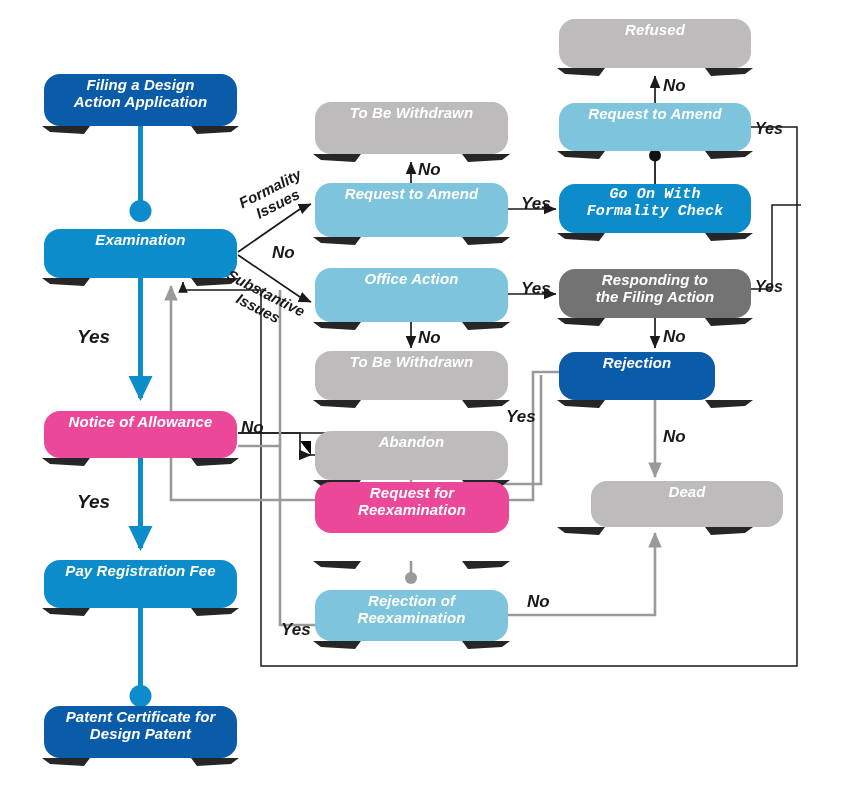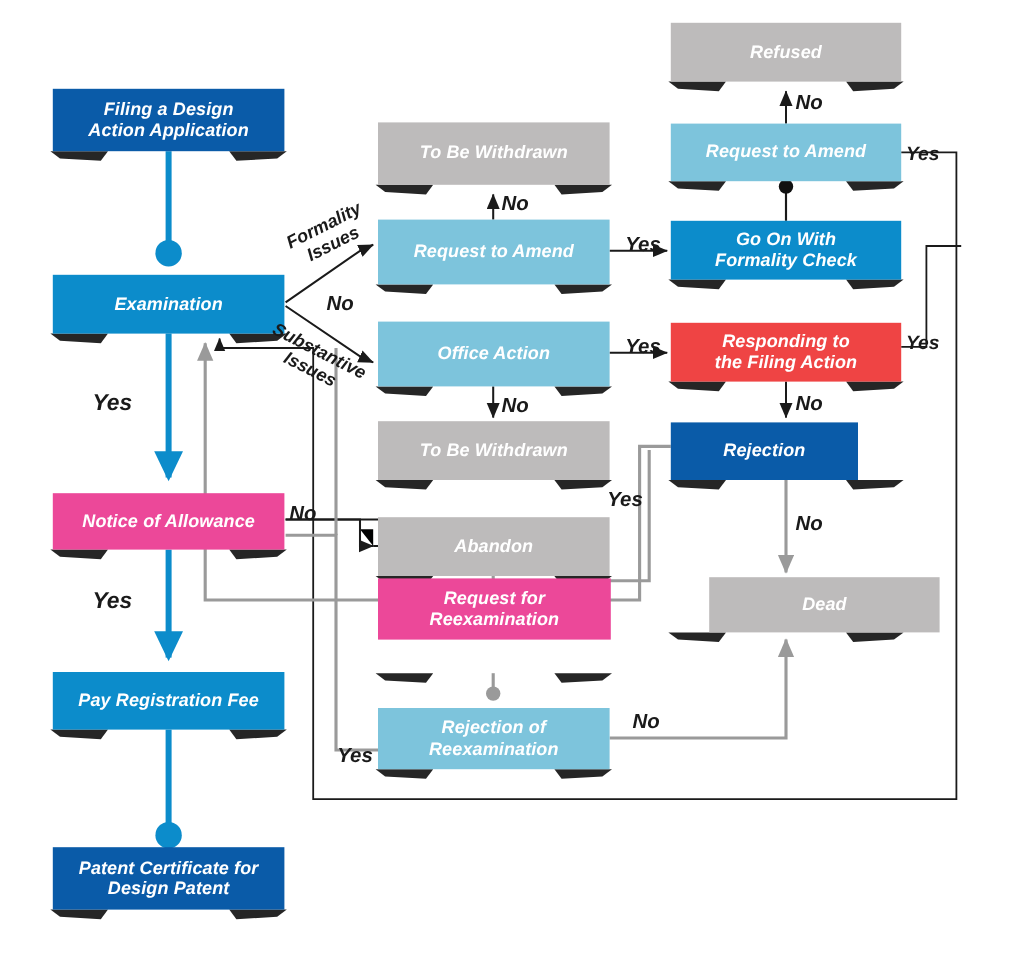--- a/index.html
+++ b/index.html
@@ -1,23 +1,23 @@
 <!DOCTYPE html>
 <html><head>
 <meta charset="utf-8">
 <style>
   html,body{margin:0;padding:0;background:#ffffff;}
   body{width:852px;height:808px;position:relative;overflow:hidden;
        font-family:"Liberation Sans",sans-serif;}
   #stage{position:absolute;left:0;top:0;width:852px;height:808px;}
   svg.layer{position:absolute;left:0;top:0;width:852px;height:808px;pointer-events:none;}
-  .node{position:absolute;box-sizing:border-box;display:flex;align-items:center;
+  .node{position:absolute;box-sizing:border-box;display:flex;
         justify-content:center;text-align:center;color:#ffffff;font-style:italic;
         font-weight:bold;font-size:15px;line-height:1.15;letter-spacing:.1px;
-        padding:2px 6px;}
+        padding:2px 6px;border-radius:16px;}
   .node span{display:block;}
   .lbl{position:absolute;font-style:italic;font-weight:bold;font-size:17px;
        color:#1a1a1a;white-space:nowrap;}
   .lbl.sm{font-size:15px;}
   .lbl.rot{transform-origin:left top;}
 </style>
 </head>
 <body>
 
 <div id="stage">
@@ -196,27 +196,27 @@
       <div class="node" style="left: 559px; top: 19px; width: 192px; height: 49px; background: rgb(189, 187, 187);">
         <div>
           <span>Refused</span>
         </div>
       </div>
       <div class="node" style="left: 559px; top: 103px; width: 192px; height: 48px; background: rgb(125, 196, 220);">
         <div>
           <span>Request to Amend</span>
         </div>
       </div>
-      <div class="node" style="left: 559px; top: 184px; width: 192px; height: 49px; background: rgb(12, 140, 203);">
+      <div class="node" style="left: 559px; top: 184px; width: 192px; height: 49px; background: rgb(12, 140, 203); font-family: Liberation Mono, monospace;">
         <div>
           <span>Go On With</span>
           <span>Formality Check</span>
         </div>
       </div>
-      <div class="node" style="left: 559px; top: 269px; width: 192px; height: 49px; background: #ef4444;">
+      <div class="node" style="left: 559px; top: 269px; width: 192px; height: 49px; background: #737373;">
         <div>
           <span>Responding to</span>
           <span>the Filing Action</span>
         </div>
       </div>
       <div class="node" style="left: 559px; top: 352px; width: 156px; height: 48px; background: rgb(10, 91, 168);">
         <div>
           <span>Rejection</span>
         </div>
       </div>

